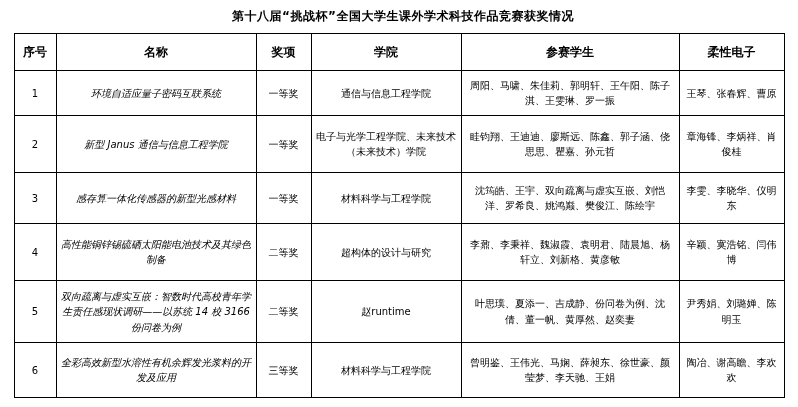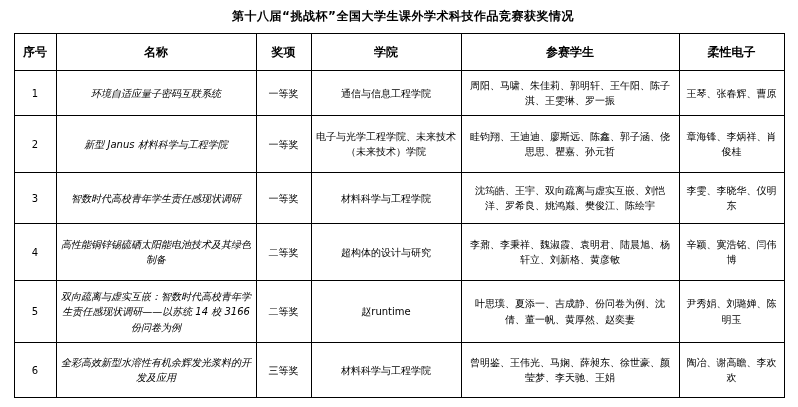--- a/index.html
+++ b/index.html
@@ -102,29 +102,29 @@
       <tr class="row-1">
         <td class="cell-no">1</td>
         <td class="cell-name">环境自适应量子密码互联系统</td>
         <td class="cell-prize">一等奖</td>
         <td class="cell-college">通信与信息工程学院</td>
         <td class="cell-students">周阳、马啸、朱佳莉、郭明轩、王午阳、陈子淇、王雯琳、罗一振</td>
         <td class="cell-teachers">王琴、张春辉、曹原</td>
       </tr>
       <tr class="row-2">
         <td class="cell-no">2</td>
-        <td class="cell-name">新型 Janus 材料科学与工程学院</td>
+        <td class="cell-name">新型 Janus 通信与信息工程学院</td>
         <td class="cell-prize">一等奖</td>
         <td class="cell-college">电子与光学工程学院、未来技术（未来技术）学院</td>
         <td class="cell-students">眭钧翔、王迪迪、廖斯远、陈鑫、郭子涵、侥思思、瞿嘉、孙元哲</td>
         <td class="cell-teachers">章海锋、李炳祥、肖俊桂</td>
       </tr>
       <tr class="row-3">
         <td class="cell-no">3</td>
-        <td class="cell-name">智数时代高校青年学生责任感现状调研</td>
+        <td class="cell-name">感存算一体化传感器的新型光感材料</td>
         <td class="cell-prize">一等奖</td>
         <td class="cell-college">材料科学与工程学院</td>
         <td class="cell-students">沈筠皓、王宇、双向疏离与虚实互嵌、刘恺洋、罗希良、姚鸿巅、樊俊江、陈绘宇</td>
         <td class="cell-teachers">李雯、李晓华、仪明东</td>
       </tr>
       <tr class="row-4">
         <td class="cell-no">4</td>
         <td class="cell-name">高性能铜锌锡硫硒太阳能电池技术及其绿色制备</td>
         <td class="cell-prize">二等奖</td>
         <td class="cell-college">超构体的设计与研究</td>

